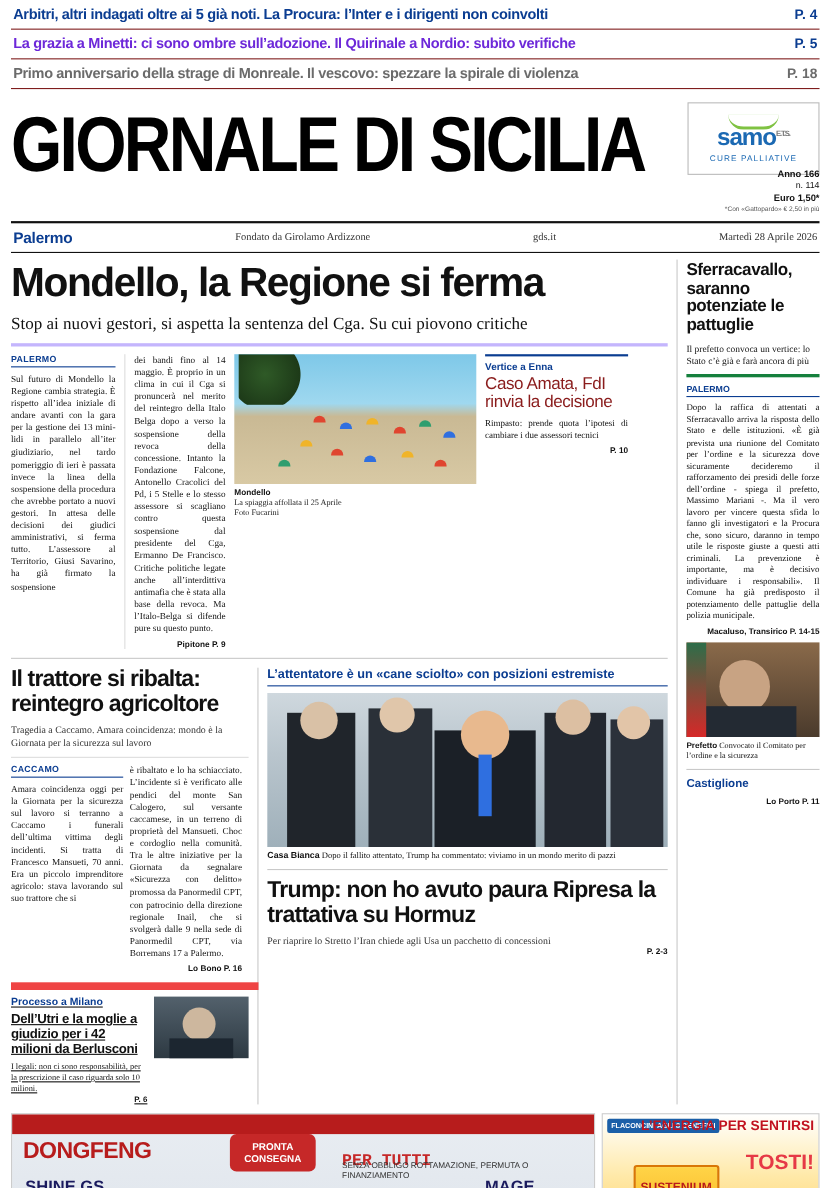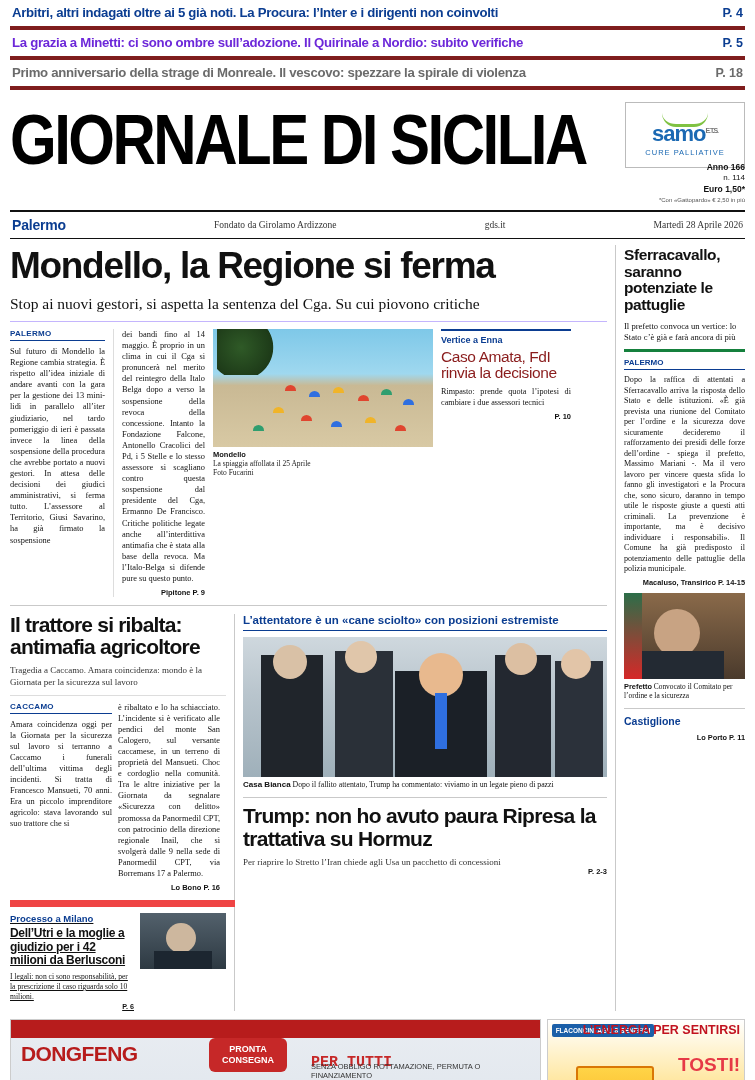--- a/index.html
+++ b/index.html
@@ -10,21 +10,21 @@
     font-family:"Liberation Serif", serif;
     color:#111;
     overflow:hidden;
   }
   .page { width:755px; height:1080px; position:relative; }
 
   
   .teasers { padding:0 10px; }
   .teaser {
     display:flex; align-items:center; justify-content:space-between;
-    border-bottom:4px solid #7f1d1d;
+    border-bottom:1px solid #7f1d1d;
     padding:5px 2px 6px 2px;
   }
   .teaser:first-child { border-top:none; }
   .teaser .tx {
     font-family:"Liberation Sans", sans-serif;
     font-weight:bold; font-size:13.2px; letter-spacing:-0.3px;
   }
   .teaser.t1 .tx { color:#0b3d91; }
   .teaser.t2 .tx { color:#6d28d9; }
   .teaser.t3 .tx { color:#6b6b6b; }
@@ -94,21 +94,21 @@
   .right-col { width:130px; border-left:1px solid #c9c9c9; padding-left:8px; }
 
   .headline-main {
     font-family:"Liberation Sans", sans-serif;
     font-weight:bold; font-size:37px; line-height:1.03; letter-spacing:-1.3px;
     margin:2px 0 0 0;
   }
   .sub-main {
     font-family:"Liberation Serif", serif;
     font-size:15.5px; color:#111; margin-top:10px; padding-bottom:8px;
-    border-bottom:1px solid #c4b5fd;
+    border-bottom:3px solid #c4b5fd;
   }
 
   
   .story-top { display:flex; margin-top:7px; }
   .col-txt { width:103px; padding-right:8px; }
   .col-txt2 { width:100px; padding-right:8px; border-left:1px solid #ddd; padding-left:8px;}
   .kicker {
     font-family:"Liberation Sans", sans-serif; font-weight:bold; font-size:8px;
     color:#0b3d91; letter-spacing:0.3px; border-bottom:1px solid #0b3d91;
     padding-bottom:2px; margin-bottom:5px;
@@ -326,21 +326,21 @@
           <div class="hl">Caso Amata, FdI rinvia la decisione</div>
           <div class="txt">Rimpasto: prende quota l’ipotesi di cambiare i due assessori tecnici</div>
           <div class="pg">P. 10</div>
         </div>
       </div>
 
       <div class="divider"></div>
 
       <div class="row2">
         <div class="tract">
-          <h2>Il trattore si ribalta: antimafia agricoltore</h2>
+          <h2>Il trattore si ribalta: reintegro agricoltore</h2>
           <div class="sub">Tragedia a Caccamo. Amara coincidenza: mondo è la Giornata per la sicurezza sul lavoro</div>
           <div class="tract-cols">
             <div class="c">
               <div class="kicker">CACCAMO</div>
               <div class="body-txt">Amara coincidenza oggi per la Giornata per la sicurezza sul lavoro si terranno a Caccamo i funerali dell’ultima vittima degli incidenti. Si tratta di Francesco Mansueti, 70 anni. Era un piccolo imprenditore agricolo: stava lavorando sul suo trattore che si</div>
             </div>
             <div class="c">
               <div class="body-txt">è ribaltato e lo ha schiacciato. L’incidente si è verificato alle pendici del monte San Calogero, sul versante caccamese, in un terreno di proprietà del Mansueti. Choc e cordoglio nella comunità. Tra le altre iniziative per la Giornata da segnalare «Sicurezza con delitto» promossa da Panormedil CPT, con patrocinio della direzione regionale Inail, che si svolgerà dalle 9 nella sede di Panormedil CPT, via Borremans 17 a Palermo.</div>
               <div class="byline">Lo Bono P. 16</div>
             </div>
@@ -370,21 +370,21 @@
             <div class="trump-fig" style="left:152px;top:34px;width:92px;height:106px;background:#1b2027"></div>
             <div class="trump-fig" style="left:176px;top:16px;width:44px;height:44px;border-radius:50%;background:#e8b98e"></div>
             <div class="trump-fig" style="left:192px;top:56px;width:12px;height:56px;background:#2f6fe0"></div>
             <div class="trump-fig" style="left:252px;top:18px;width:56px;height:122px;background:#232830"></div>
             <div class="trump-fig" style="left:262px;top:6px;width:32px;height:32px;border-radius:50%;background:#dcbfa2"></div>
             <div class="trump-fig" style="left:312px;top:24px;width:48px;height:116px;background:#2b313a"></div>
             <div class="trump-fig" style="left:318px;top:12px;width:30px;height:30px;border-radius:50%;background:#e2c5a8"></div>
           </div>
           <div class="cap-bar">
             <b>Casa Bianca</b>
-            <span>Dopo il fallito attentato, Trump ha commentato: viviamo in un legate pieno di pazzi</span>
+            <span>Dopo il fallito attentato, Trump ha commentato: viviamo in un mondo merito di pazzi</span>
           </div>
           <h2>Trump: non ho avuto paura Ripresa la trattativa su Hormuz</h2>
           <div class="sub2">Per riaprire lo Stretto l’Iran chiede agli Usa un pacchetto di concessioni</div>
           <div class="pg2">P. 2-3</div>
         </div>
       </div>
     </div>
 
     <div class="right-col">
       <div class="rc-h">Sferracavallo, saranno potenziate le pattuglie</div>

